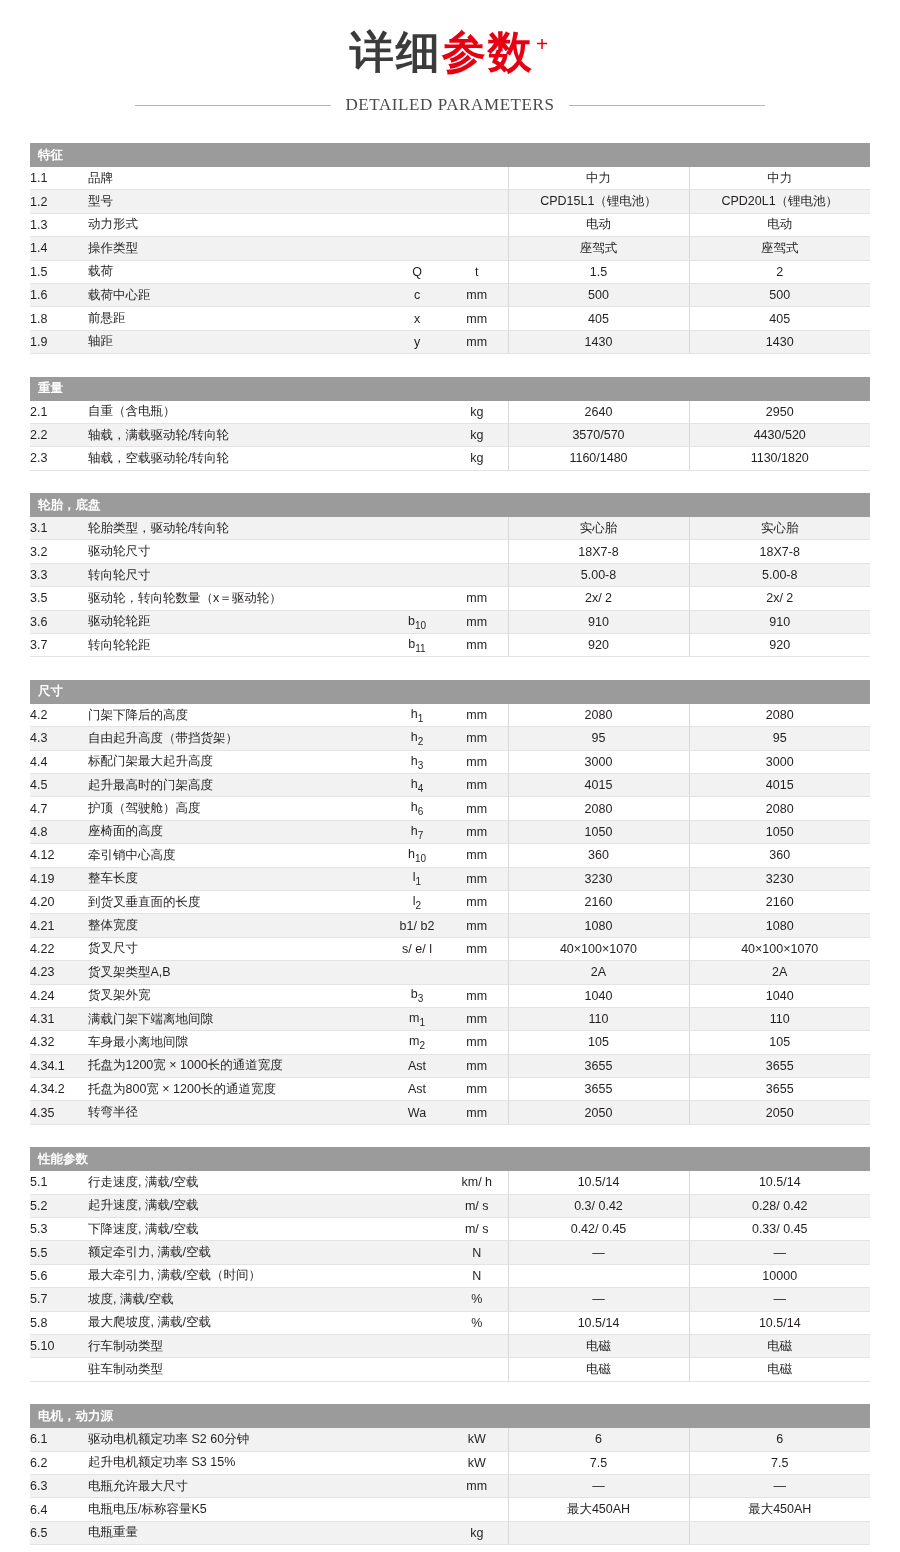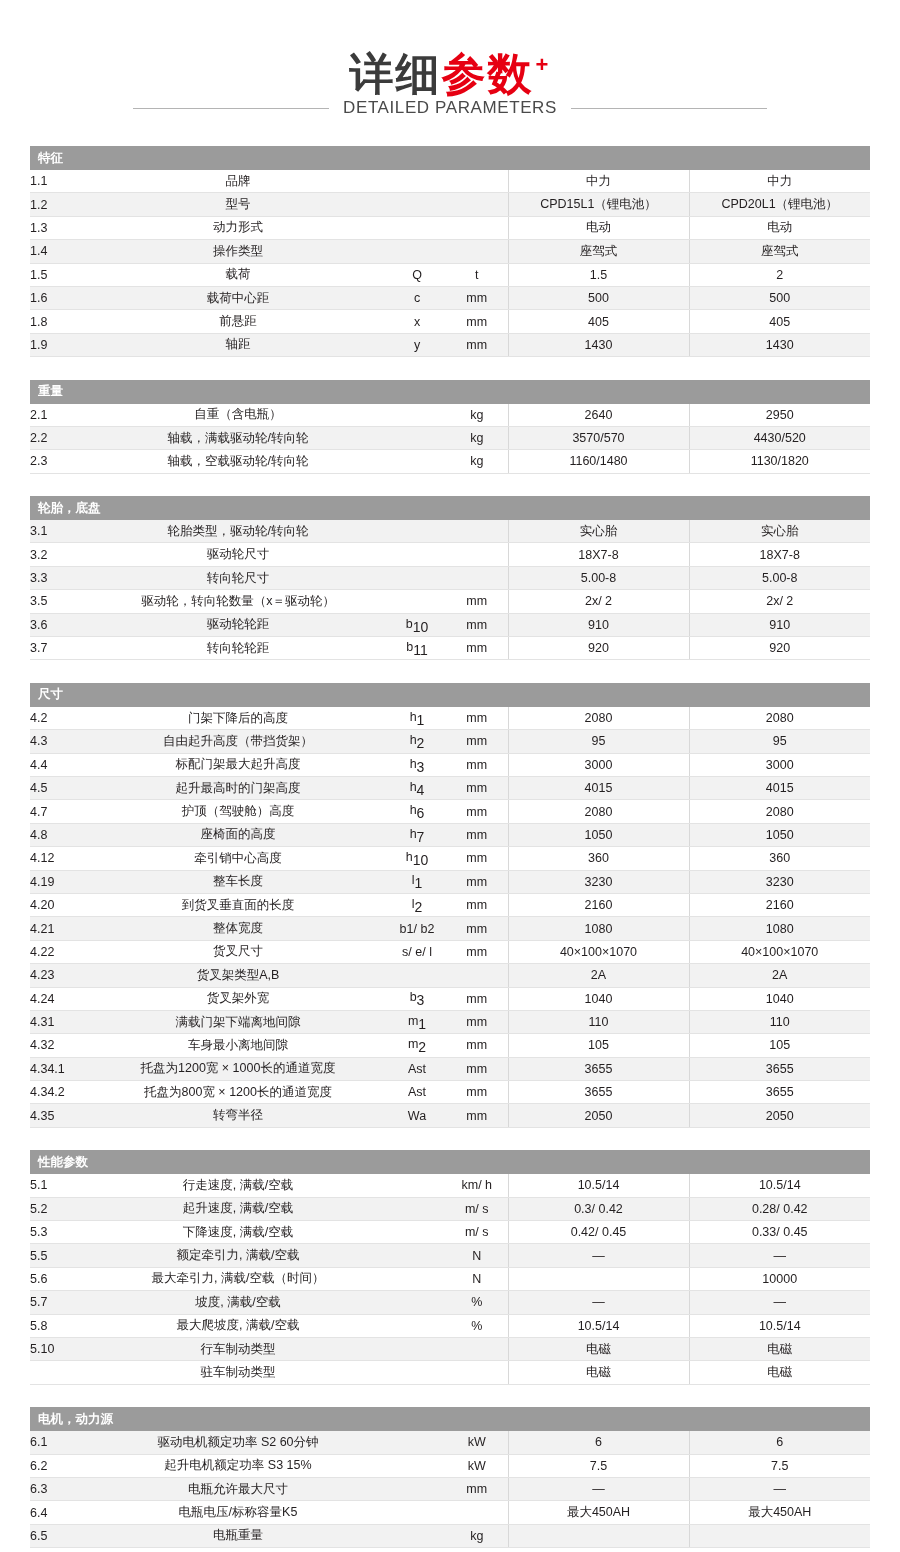--- a/index.html
+++ b/index.html
@@ -15,22 +15,23 @@
   }
   .page {
     width: 900px;
     box-sizing: border-box;
     padding: 0;
     position: relative;
   }
 
   
   .header {
-    padding-top: 52px;
+    padding-top: 31px;
     text-align: center;
+    font-family: Liberation Serif, serif;
   }
   .title-cn {
     font-size: 44px;
     font-weight: bold;
     letter-spacing: 2px;
     line-height: 1;
     color: #3b3b3b;
     display: inline-block;
   }
   .title-cn .accent {
@@ -38,21 +39,21 @@
   }
   .title-cn .plus {
     color: #e60012;
     font-size: 22px;
     vertical-align: top;
     position: relative;
     top: 2px;
     margin-left: 2px;
   }
   .subtitle-row {
-    margin-top: 2px;
+    margin-top: 20px;
     display: flex;
     align-items: center;
     justify-content: center;
     gap: 14px;
   }
   .subtitle-row .rule {
     height: 1px;
     background: #b4b4b4;
     width: 196px;
   }
@@ -102,42 +103,42 @@
     background: #f2f2f2;
   }
   td.num {
     padding-left: 8px;
     text-align: left;
     white-space: nowrap;
     margin-top: 16px;
   }
   td.name {
     padding-left: 18px;
-    text-align: center;
+    text-align: left;
   }
   td.sym, td.unit {
     text-align: center;
     border-left: 1px solid #d8d8d8;
     border-right: 1px solid #d8d8d8;
   }
   td.unit {
     border-left: none;
   }
   td.v {
     text-align: center;
   }
   td.v.v1 {
     border-left: 1px solid #d8d8d8;
     border-right: 1px solid #d8d8d8;
   }
   td.v.v2 {
     border-right: none;
   }
   .sub {
-    font-size: 14px;
+    font-size: 10px;
     vertical-align: sub;
     line-height: 1;
   }
   .spacer-row td {
     height: 5px;
     border: none !important;
     background: transparent !important;
   }
 </style>
 </head>

